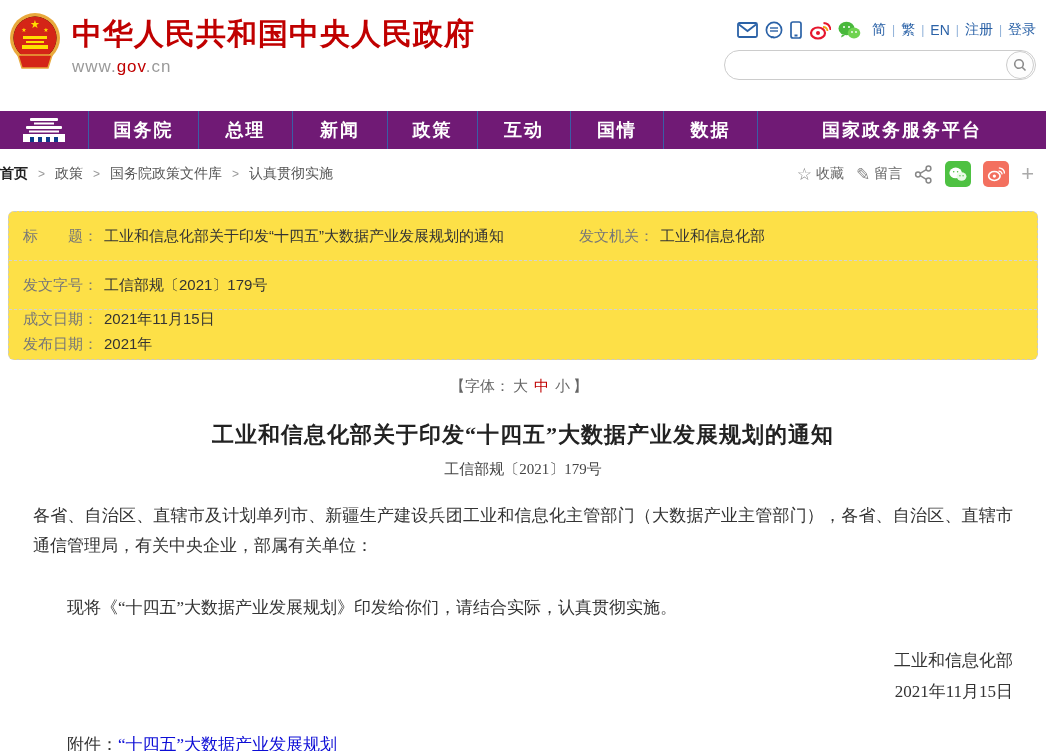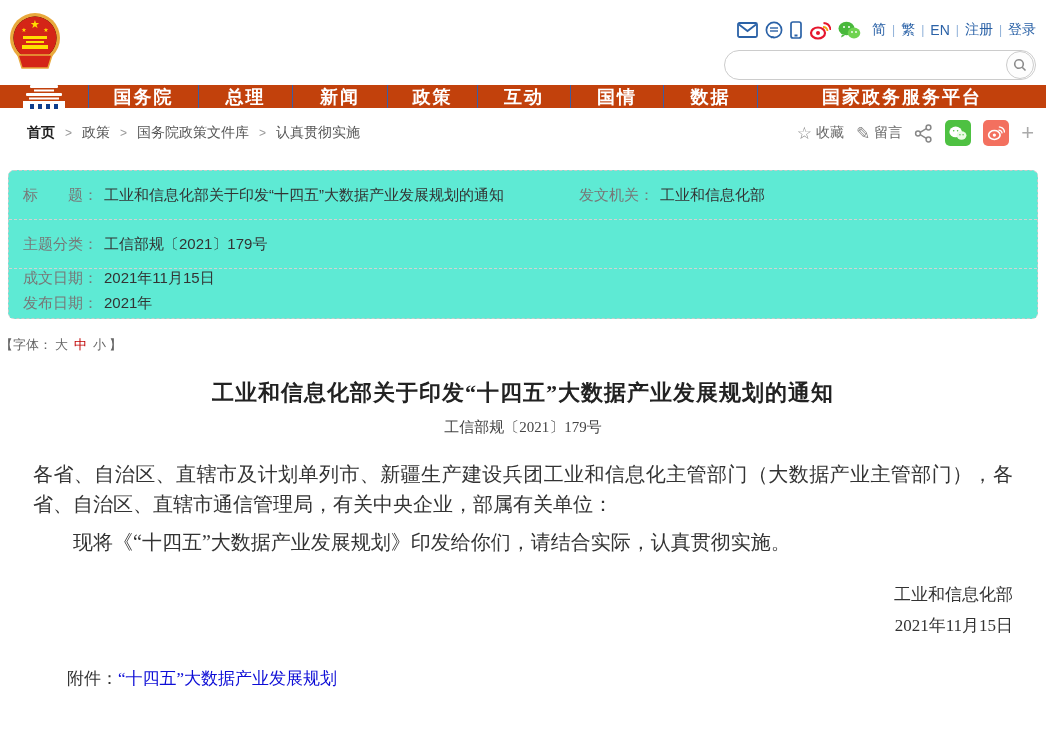--- a/index.html
+++ b/index.html
@@ -22,59 +22,59 @@
   .quick-row .qicon { display: inline-flex; align-items: center; }
   .quick-links { display: flex; align-items: center; gap: 6px; font-size: 14px; margin-left: 4px; }
   .quick-links a { color: #2b62a7; text-decoration: none; cursor: pointer; }
   .quick-links .sep { color: #8fb0d8; font-size: 12px; }
   .search-box { margin-top: 8px; height: 30px; border: 1px solid #ccc; border-radius: 16px;
     display: flex; align-items: center; background: #fff; padding-left: 12px; }
   .search-box input { flex: 1; border: none; outline: none; font-size: 14px; height: 24px; background: transparent; }
   .search-btn { width: 28px; height: 28px; border-radius: 50%; border: 1px solid #ccc; background: #fdfdfd;
     display: flex; align-items: center; justify-content: center; margin-right: 1px; cursor: pointer; }
   
-  .main-nav { height: 23px; background: #c2410c; display: flex; }
+  .main-nav { height: 38px; background: #701a75; display: flex; margin-top: 26px; }
   .nav-cell { display: flex; align-items: center; justify-content: center; color: #fff;
     font-size: 18px; font-weight: bold; letter-spacing: 2px; cursor: pointer; border-left: 1px solid #3a5da5; }
   .nav-cell:first-child { border-left: none; }
   .nav-home { width: 88px; } .n1 { width: 110px; } .n2 { width: 94px; } .n3 { width: 95px; }
   .n4 { width: 90px; } .n5 { width: 93px; } .n6 { width: 93px; } .n7 { width: 94px; }
   .n8 { width: 93px; } .n9 { flex: 1; }
   
-  .crumb-row { display: flex; justify-content: space-between; align-items: center; padding: 12px 12px 10px 27px; }
+  .crumb-row { display: flex; justify-content: space-between; align-items: center; padding: 12px 12px 10px 0; }
   .breadcrumb { display: flex; align-items: center; gap: 10px; font-size: 14px; color: #555; }
   .breadcrumb .bc-sep { color: #999; font-size: 12px; }
   .breadcrumb .bc-home { color: #222; font-weight: bold; }
   .breadcrumb a { color: #555; text-decoration: none; cursor: pointer; }
   .page-actions { display: flex; align-items: center; gap: 12px; font-size: 14px; color: #666; }
   .pa-item { display: flex; align-items: center; gap: 4px; cursor: pointer; }
   .pa-glyph { font-size: 17px; color: #888; }
   .badge { width: 26px; height: 26px; border-radius: 5px; display: flex; align-items: center; justify-content: center; cursor: pointer; }
   .badge.wechat { background: #4ec142; }
   .badge.weibo { background: #f3705f; }
   .plus-glyph { font-size: 22px; color: #aaa; font-weight: 300; cursor: pointer; }
   
-  .meta-card { margin: 14px 8px 0 8px; border: 1px dashed #c9c9c9; border-radius: 6px; background: #5eead4; text-align: right; }
+  .meta-card { margin: 14px 8px 0 8px; border: 1px dashed #c9c9c9; border-radius: 6px; background: #fde047; text-align: right; }
   .meta-row { display: flex; height: 49px; border-bottom: 1px dashed #d2d2d2; }
   .meta-row:last-child { border-bottom: none; flex-direction: column; }
   .meta-cell { display: flex; align-items: center; font-size: 15px; }
   .meta-cell.left { width: 556px; padding-left: 14px; }
   .meta-cell.right { flex: 1; padding-left: 14px; }
   .meta-label { color: #777; white-space: pre; }
   .meta-value { color: #333; margin-left: 6px; }
   
-  .font-bar { text-align: left; margin: 17px 8px 0 0; font-size: 13px; color: #666; }
+  .font-bar { text-align: center; margin: 17px 8px 0 0; font-size: 15px; color: #666; }
   .font-bar .fs { cursor: pointer; margin: 0 3px; }
   .font-bar .fs.active { color: #c00000; }
   
   .article { margin: 24px 33px 0 33px; font-family: "Liberation Serif", "DejaVu Serif", serif; }
   .doc-title { text-align: center; font-size: 22px; font-weight: bold; color: #222; letter-spacing: 1px; }
   .doc-number { text-align: center; font-size: 15px; color: #444; margin-top: 10px; }
-  .doc-body p { font-size: 20px; line-height: 30px; color: #333; margin-top: 22px; text-align: justify; }
-  .doc-body p.indent { text-indent: 2em; margin-top: 8px; }
+  .doc-body p { font-size: 17px; line-height: 30px; color: #333; margin-top: 22px; text-align: justify; }
+  .doc-body p.indent { text-indent: 2em; margin-top: 32px; }
   .signature { text-align: right; margin-top: 22px; font-size: 17px; line-height: 31px; color: #333; }
   .attachment { margin-top: 26px; font-size: 17px; text-indent: 2em; color: #333; }
   .attachment a { color: #0d0dd6; text-decoration: none; cursor: pointer; }
 </style>
 </head>
 <body>
 
 <header class="site-header">
   <div class="logo-area">
     <svg class="emblem" viewBox="0 0 54 60">
@@ -82,20 +82,24 @@
       <circle cx="27" cy="26" r="21.5" fill="#D software"></circle>
       <circle cx="27" cy="26" r="21.5" fill="#D42517"></circle>
       <text x="27" y="16" font-size="11" fill="#FFDE00" text-anchor="middle">★</text>
       <text x="16" y="20" font-size="6" fill="#FFDE00" text-anchor="middle">★</text>
       <text x="38" y="20" font-size="6" fill="#FFDE00" text-anchor="middle">★</text>
       <rect x="15" y="24" width="24" height="3" fill="#FFDE00"></rect>
       <rect x="18" y="29" width="18" height="2" fill="#FFDE00"></rect>
       <rect x="14" y="33" width="26" height="4" fill="#FFDE00"></rect>
       <path d="M10 43 L44 43 L40 56 L14 56 Z" fill="#D42517" stroke="#E9A93C" stroke-width="1.5"></path>
     </svg>
+    <div class="title-block">
+      <div class="site-title">中华人民共和国中央人民政府</div>
+      <div class="site-url"><span>www.</span><span class="gov">gov</span><span>.cn</span></div>
+    </div>
   </div>
   <div class="header-right">
     <div class="quick-row">
       <span class="qicon">
         <svg width="21" height="16" viewBox="0 0 21 16">
             <rect x="1" y="1" width="19" height="14" rx="1.5" fill="none" stroke="#2b62a7" stroke-width="1.8"></rect>
             <path d="M2 2.5 L10.5 9 L19 2.5" fill="none" stroke="#2b62a7" stroke-width="1.8"></path>
           </svg>
       </span>
       <span class="qicon">
@@ -235,21 +239,21 @@
         <span class="meta-label">标　　题：</span>
         <span class="meta-value">工业和信息化部关于印发“十四五”大数据产业发展规划的通知</span>
       </div>
     <div class="meta-cell right">
         <span class="meta-label">发文机关：</span>
         <span class="meta-value">工业和信息化部</span>
       </div>
   </div>
   <div class="meta-row">
     <div class="meta-cell left">
-        <span class="meta-label">主题分类：</span>
+        <span class="meta-label">发文字号：</span>
         <span class="meta-value">工信部规〔2021〕179号</span>
       </div>
   </div>
   <div class="meta-row">
     <div class="meta-cell left">
         <span class="meta-label">成文日期：</span>
         <span class="meta-value">2021年11月15日</span>
       </div>
     <div class="meta-cell right">
         <span class="meta-label">发布日期：</span>

